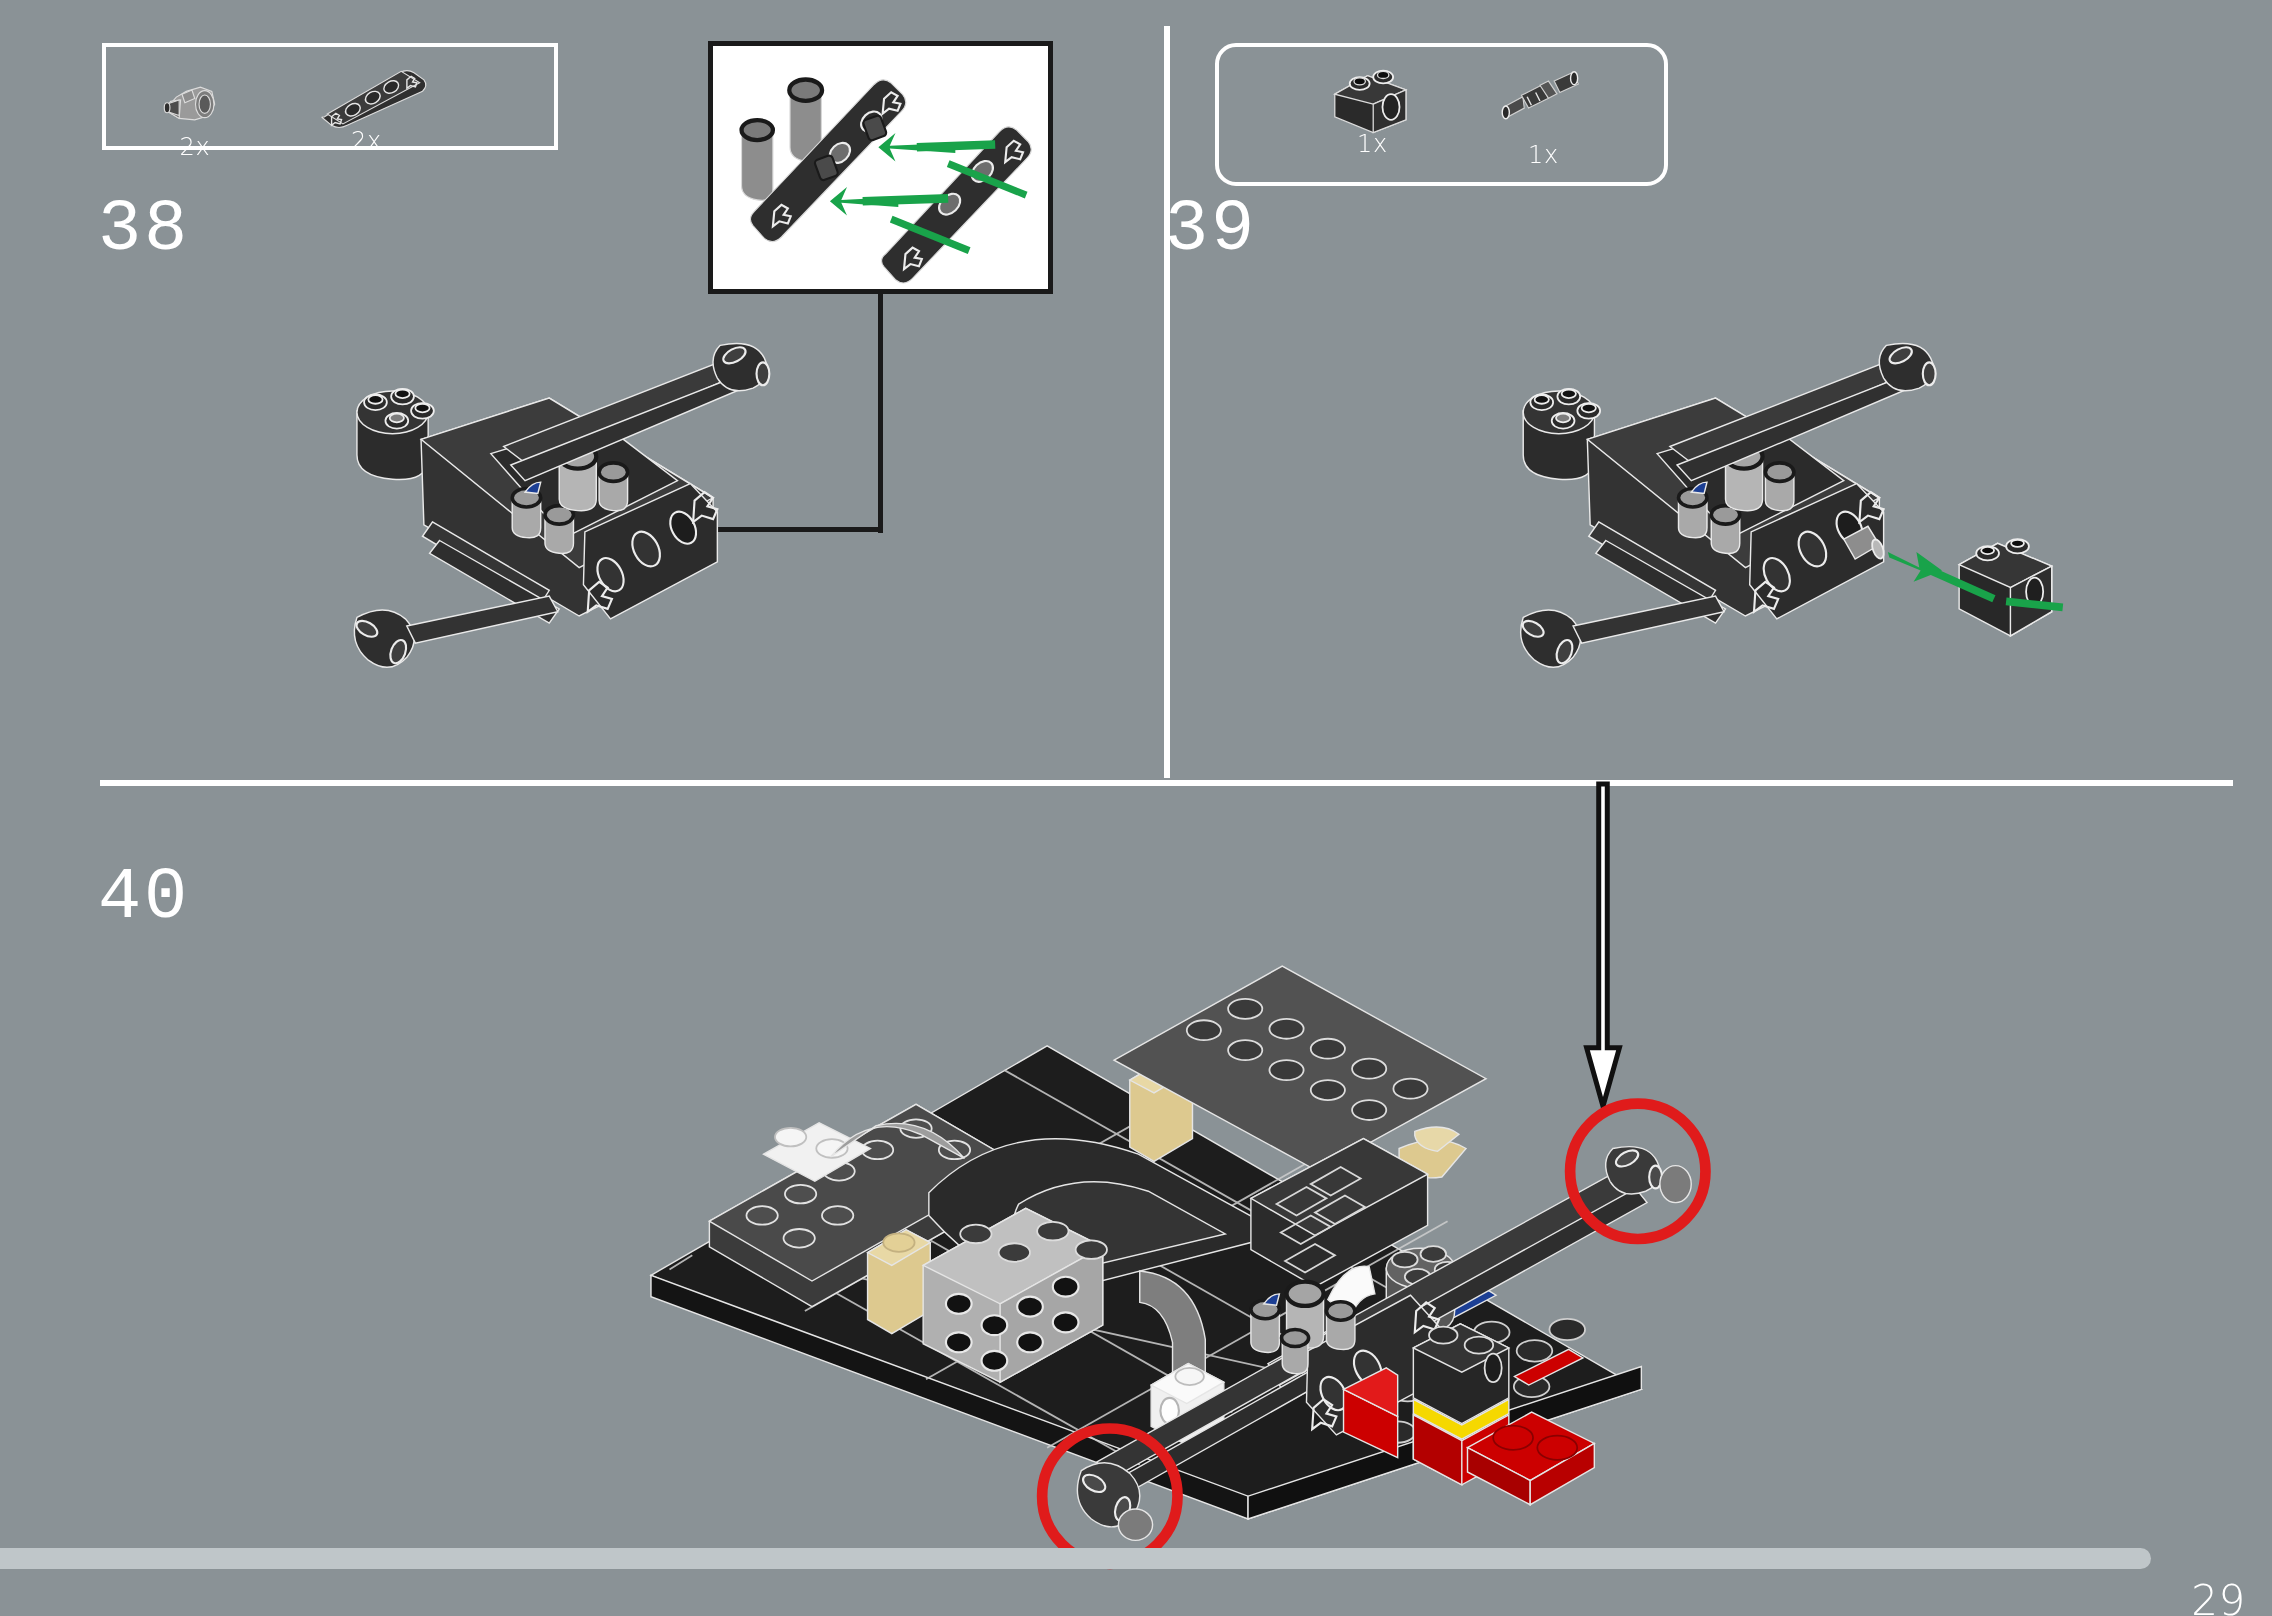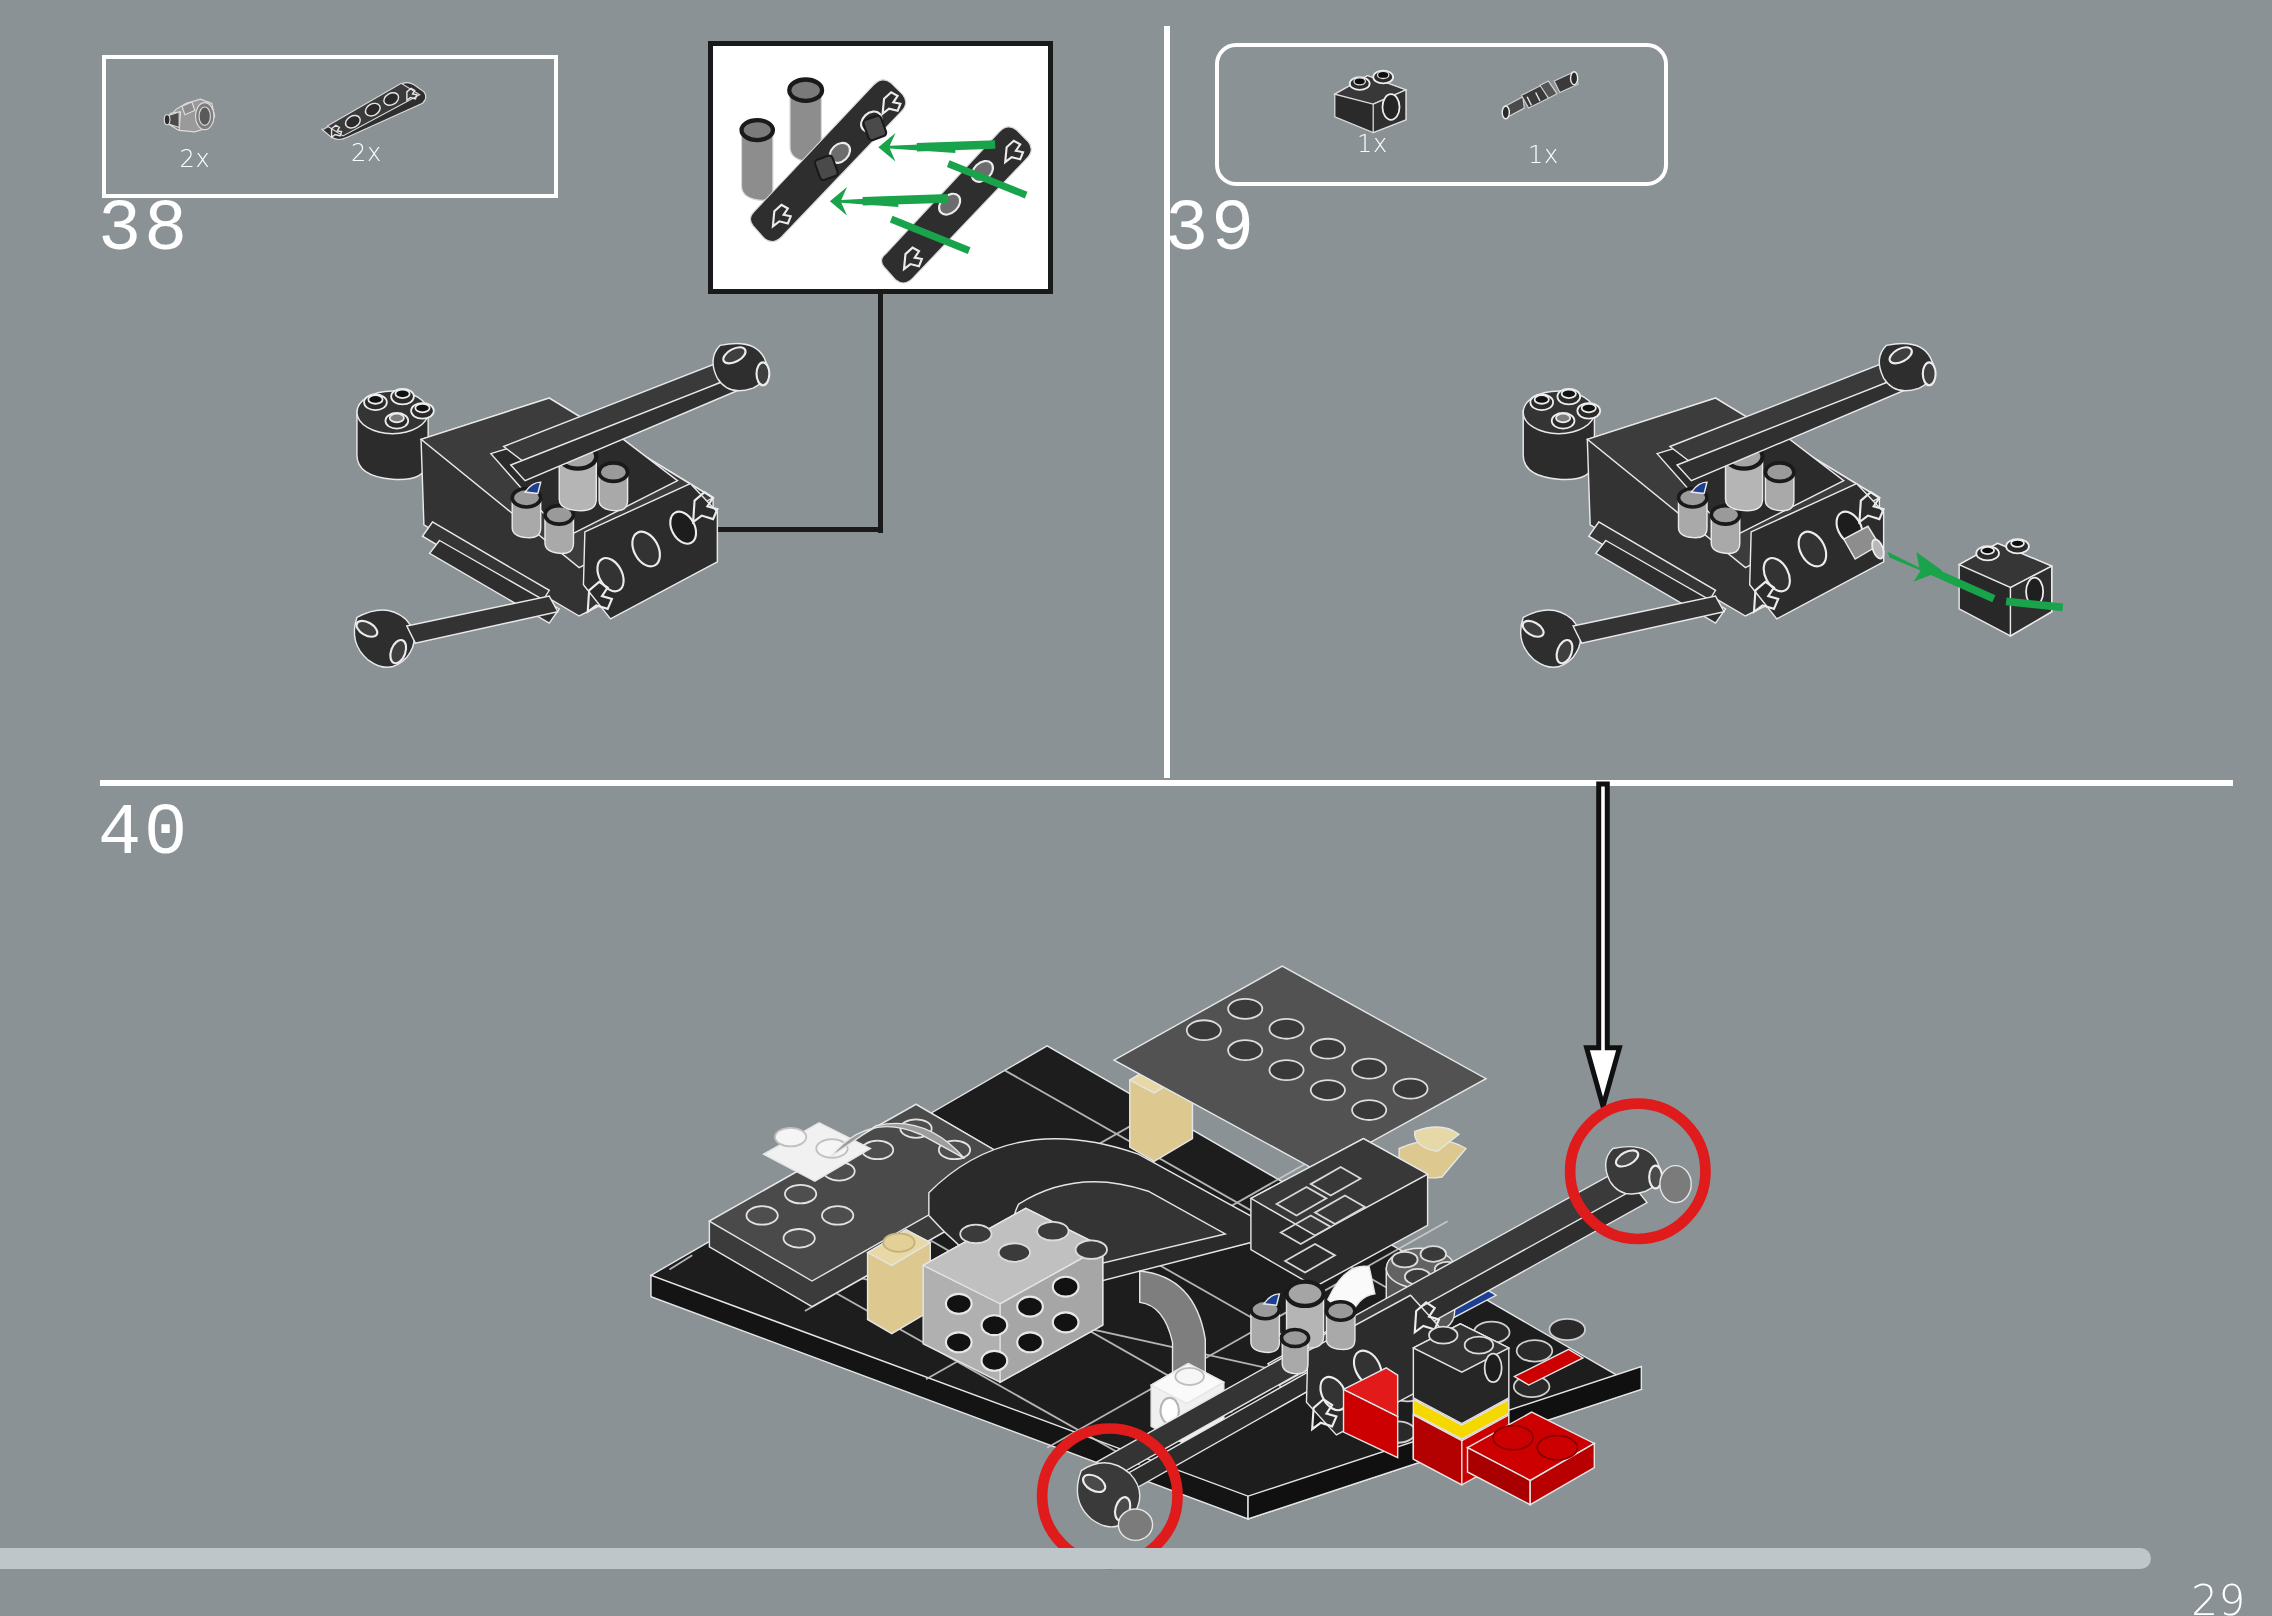--- a/index.html
+++ b/index.html
@@ -10,40 +10,40 @@
     overflow:hidden;position:relative;
   }
   .page{position:absolute;inset:0;}
 
   
   .v-divider{position:absolute;left:1164px;top:26px;width:5.7px;height:752px;background:#ffffff;}
   .h-divider{position:absolute;left:100px;top:780px;width:2133px;height:5.7px;background:#ffffff;}
 
   
   .parts-box{position:absolute;border:4.3px solid #ffffff;box-sizing:border-box;}
-  #parts-box-38{left:102px;top:43px;width:456px;height:143px;margin-top:12px;}
+  #parts-box-38{left:102px;top:43px;width:456px;height:107px;}
   #parts-box-39{left:1215px;top:43px;width:453px;height:143px;border-radius:21px;}
 
   .part-item{position:absolute;text-align:center;}
   .part-count{
     color:#ffffff;font-size:24px;letter-spacing:0.7px;
     font-family:"DejaVu Sans", sans-serif;font-weight:300;
     margin-top:1.4px;display:block;line-height:1;
   }
   .part-art{width:121px;height:71px;position:relative;display:block;}
 
   
   .step-num{
     position:absolute;color:#ffffff;
     font-family:Liberation Mono, monospace;
     font-weight:300;font-size:72px;line-height:1;letter-spacing:2.9px;
   }
   #step-38-number{left:98px;top:194px;}
   #step-39-number{left:1165px;top:194px;}
-  #step-40-number{left:98px;top:798px;}
+  #step-40-number{left:98px;top:862px;}
 
   
   #callout-inset{
     position:absolute;left:708px;top:41px;width:345px;height:253px;
     background:#ffffff;border:5px solid #1a1a1a;box-sizing:border-box;
   }
   .leader-v{position:absolute;left:878px;top:294px;width:5px;height:239px;background:#1a1a1a;}
   .leader-h{position:absolute;left:670px;top:527px;width:213px;height:5px;background:#1a1a1a;}
   .leader-head-outline{
     position:absolute;left:624px;top:507px;width:50px;height:46px;

